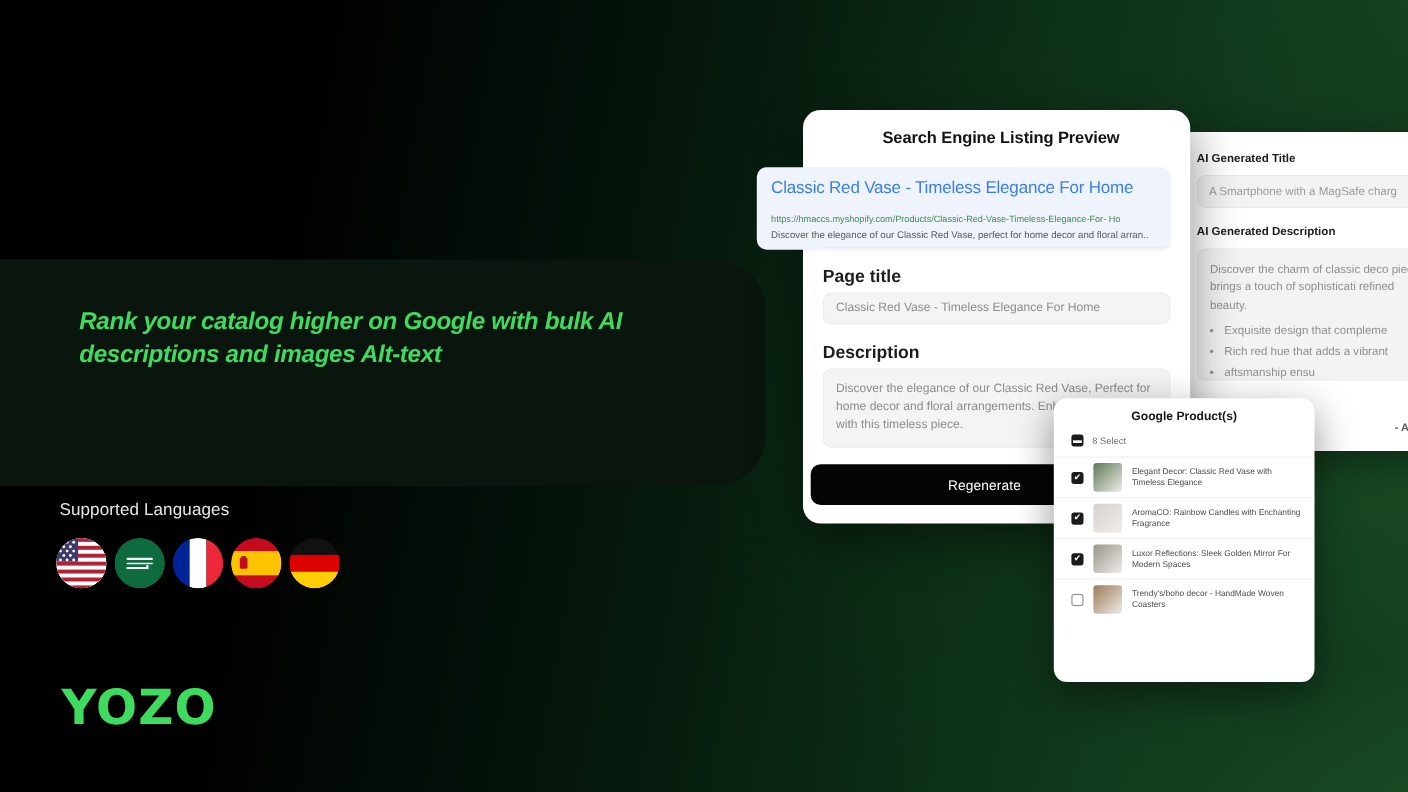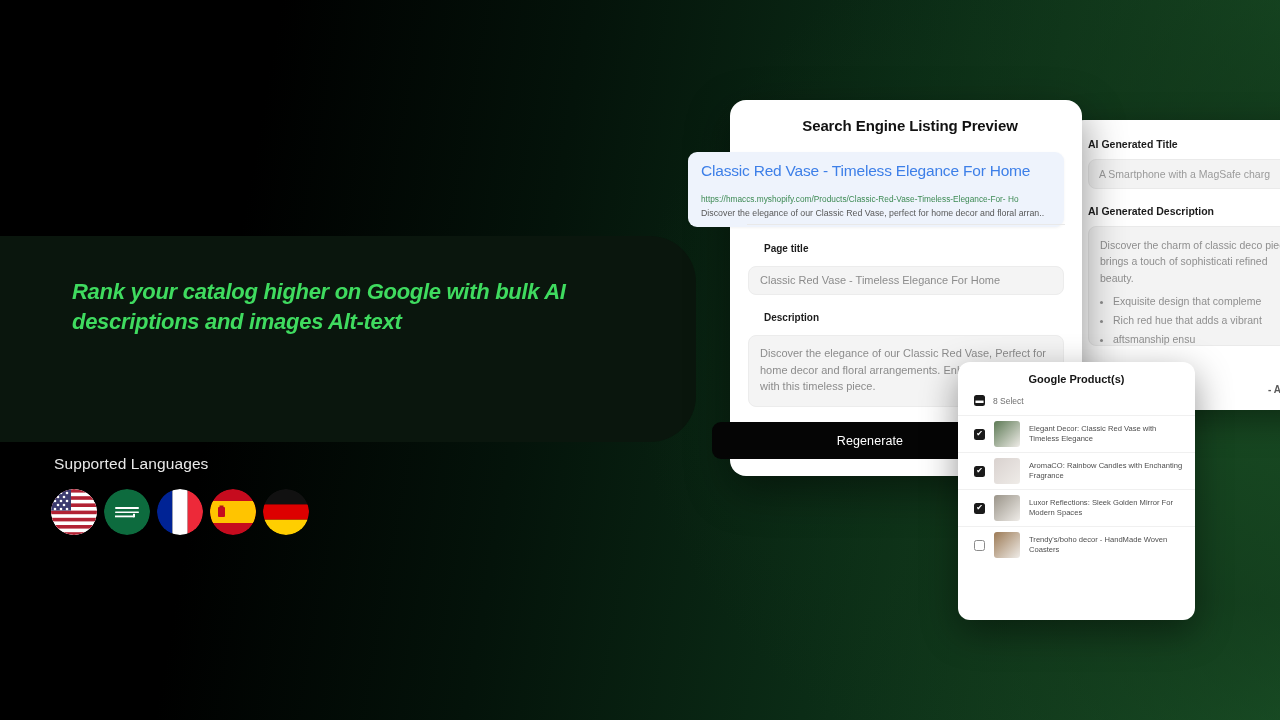--- a/index.html
+++ b/index.html
@@ -82,31 +82,31 @@
   .serp {
     position:absolute; left:-42px; top:52px; width:376px;
     background:#eef3fc; border-radius:9px; padding:10px 12px 9px 13px;
     box-shadow:0 1px 3px rgba(0,0,0,0.05);
   }
   .serp-title { color:#3d7fe8; font-size:15.5px; line-height:1.2; white-space:nowrap; letter-spacing:-0.2px; }
   .serp-url { color:#3d8a54; font-size:8.3px; margin-top:13px; white-space:nowrap; }
   .serp-desc { color:#585858; font-size:8.8px; margin-top:4px; white-space:nowrap; }
   .divider { position:absolute; left:17px; top:124px; width:318px; height:1px; background:#e9e9e9; }
 
-  .field-label { position:absolute; font-size:10px; font-weight:bold; color:#1c1c1c;margin-left:16px; }
+  .field-label { position:absolute; font-size:16px; font-weight:bold; color:#1c1c1c; }
   .field-box {
     position:absolute; background:#f4f4f4; border:1px solid #ececec;
     border-radius:8px; font-size:11px; color:#8c8c8c;
   }
   .lbl-page { left:748px; top:243px; }
   .box-page { left:748px; top:266px; width:316px; height:29px; padding:7px 11px; white-space:nowrap; }
   .lbl-desc { left:748px; top:312px; }
   .box-desc { left:748px; top:335px; width:316px; height:72px; padding:9px 11px; line-height:1.52; }
   .regen-btn {
-    position:absolute; left:712px; top:422px; width:316px; height:37px;
+    position:absolute; left:737px; top:422px; width:316px; height:37px;
     background:#050505; color:#fff; border-radius:9px;
     display:flex; align-items:center; justify-content:center;
     font-size:12.5px; letter-spacing:0.1px;
   }
 
   
   .sel-panel {
     position:absolute; left:958px; top:362px; width:237px; height:258px;
     background:#fff; border-radius:12px;
     box-shadow:0 12px 36px rgba(0,0,0,0.42);
@@ -225,20 +225,21 @@
           </defs>
         <g clip-path="url(#c5)">
             <rect width="46" height="15.4" fill="#111"></rect>
             <rect y="15.4" width="46" height="15.3" fill="#dd0000"></rect>
             <rect y="30.7" width="46" height="15.3" fill="#ffce00"></rect>
           </g>
       </svg>
     </span>
   </div>
 
+  <div class="logo">YOZO</div>
 
   <div class="ai-card">
     <div class="ai-label">AI Generated Title</div>
     <div class="ai-input">A Smartphone with a MagSafe charg</div>
     <div class="ai-gap"></div>
     <div class="ai-label">AI Generated Description</div>
     <div class="ai-text">
       <span>Discover the charm of classic deco piece brings a touch of sophisticati refined beauty.</span>
       <ul>
         <li>Exquisite design that compleme</li>

